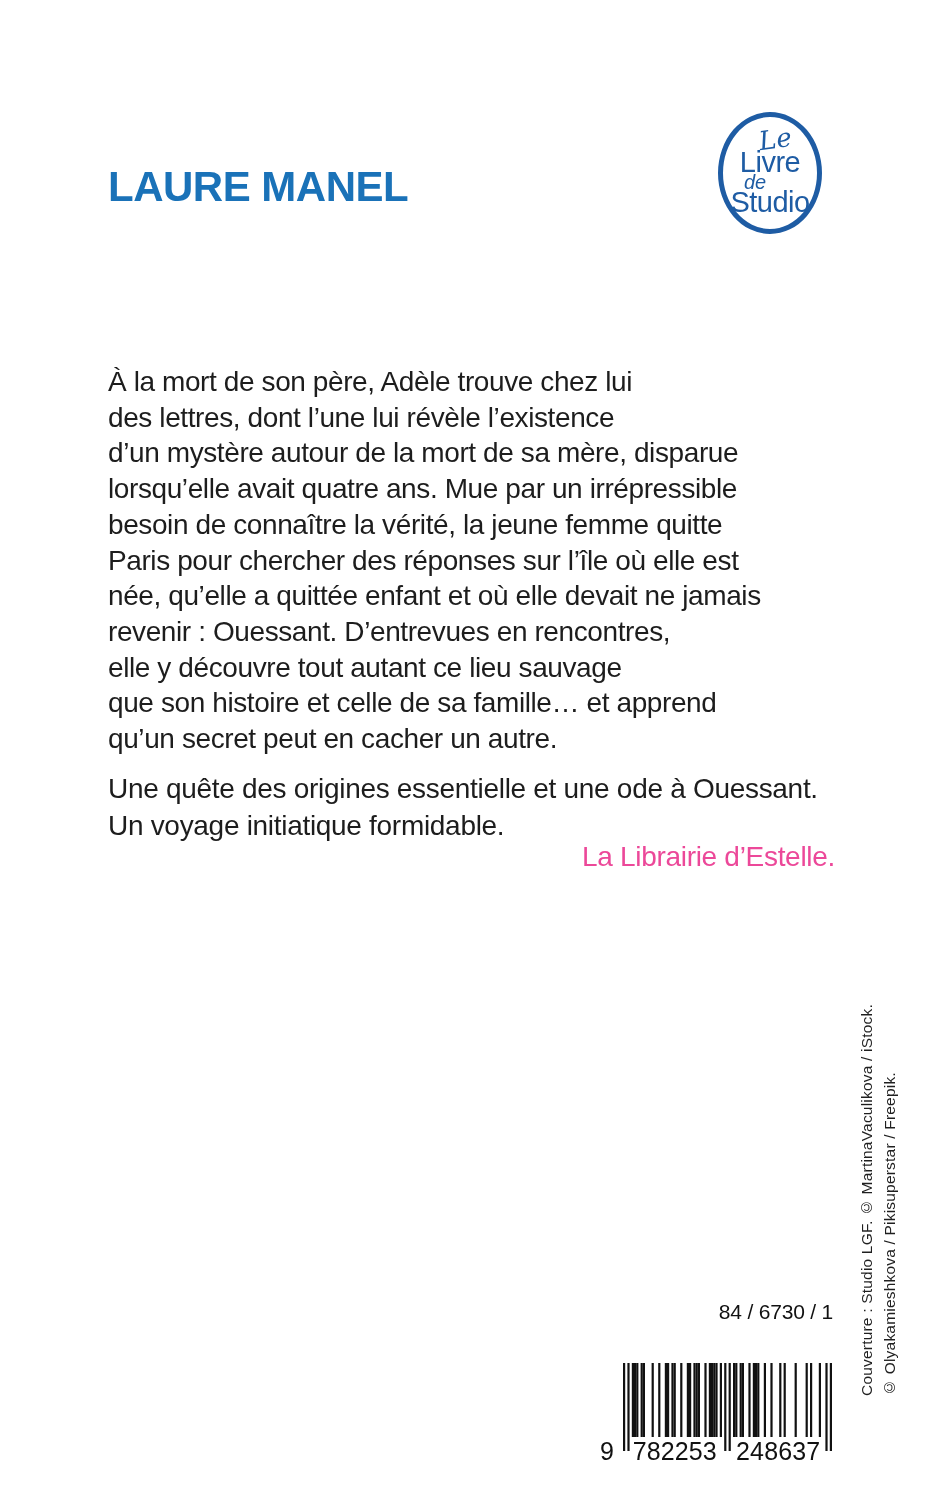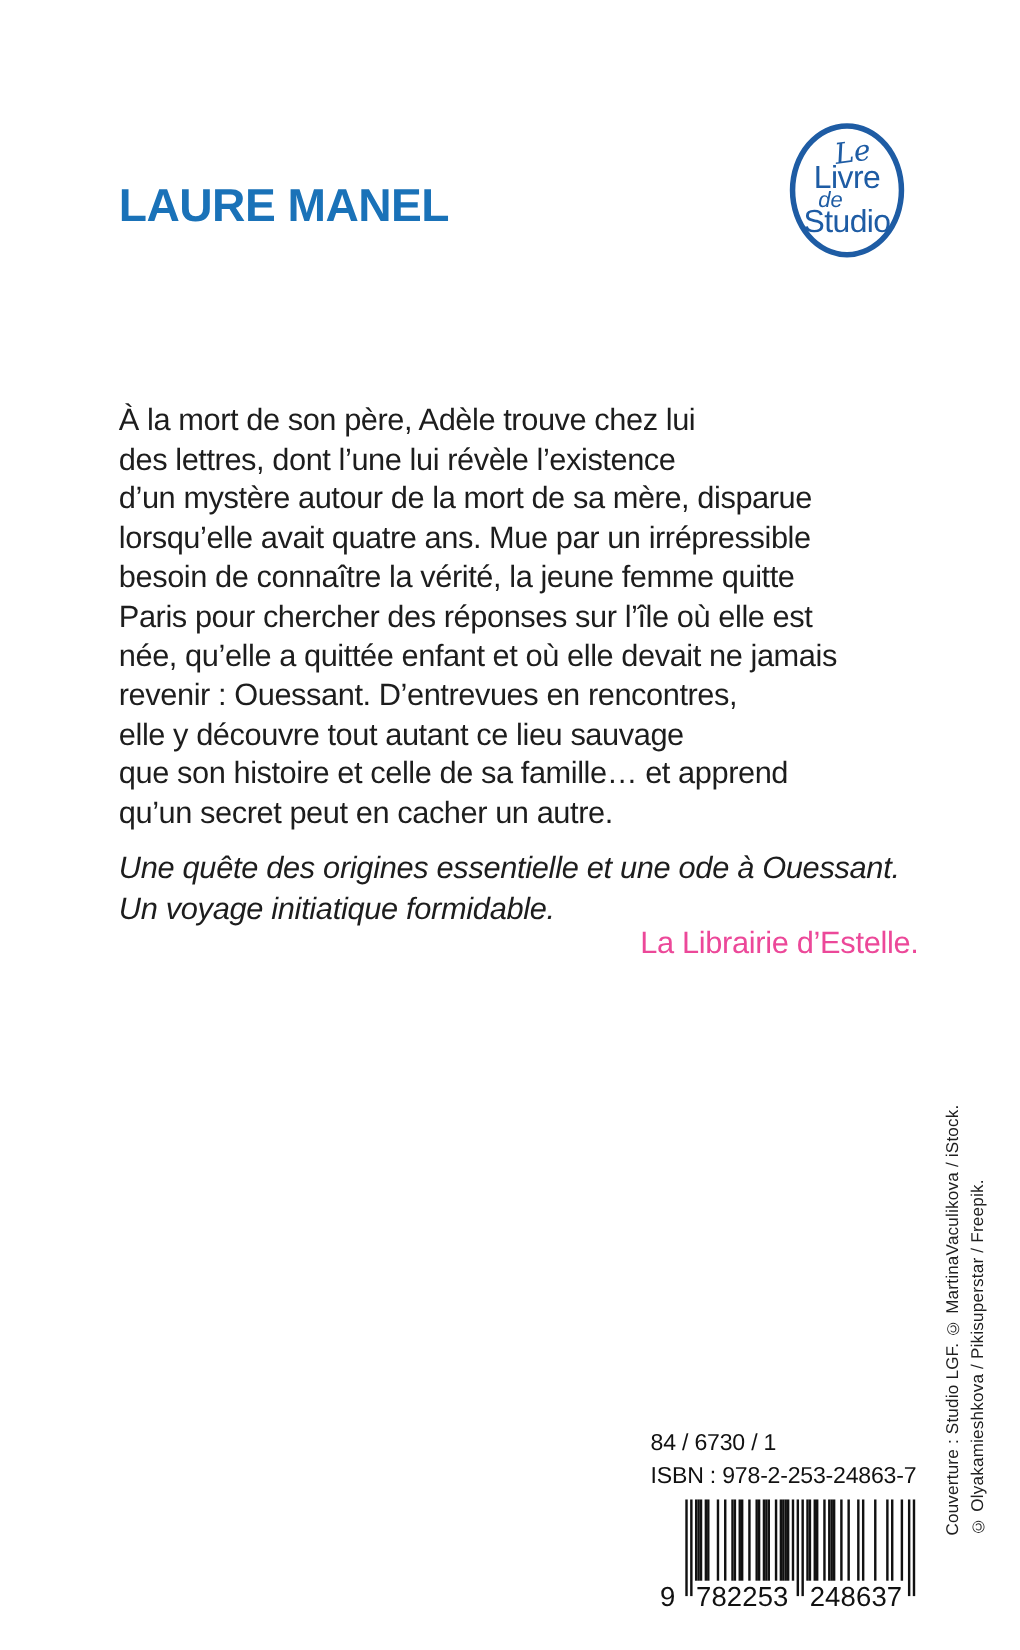--- a/index.html
+++ b/index.html
@@ -62,21 +62,20 @@
     margin-top: 48px;
   }
 
   
   .review-quote {
     position: absolute;
     left: 108px; top: 770px;
     width: 760px;
     font-size: 28px;
     line-height: 37px;
-    font-style: italic;
     letter-spacing: -0.3px;
     white-space: pre-line;
   }
   .review-attribution {
     position: absolute;
     left: 123px; top: 841px;
     width: 712px;
     text-align: right;
     font-size: 28px;
     letter-spacing: -0.3px;
@@ -93,21 +92,21 @@
     font-size: 15.5px;
     line-height: 23px;
     letter-spacing: 0.2px;
     color: #1f1f1f;
   }
 
   
   .footer-codes {
     position: absolute;
     right: 94px; top: 1297px;
-    text-align: left;
+    text-align: center;
     font-size: 21px;
     line-height: 30px;
     letter-spacing: -0.2px;
     color: #111;
   }
 
   
   .barcode-wrap {
     position: absolute;
     left: 596px; top: 1363px;
@@ -150,21 +149,20 @@
 Un voyage initiatique formidable.</div>
 <div class="review-attribution">La Librairie d’Estelle.</div>
 
 <div class="cover-credits">
   <div>Couverture : Studio LGF. © MartinaVaculikova / iStock.</div>
   <div>© Olyakamieshkova / Pikisuperstar / Freepik.</div>
 </div>
 
 <div class="footer-codes">
   <div>84 / 6730 / 1</div>
-  <div>ISBN : 978-2-253-24863-7</div>
 </div>
 
 <div class="barcode-wrap">
   <svg width="240" height="99" viewBox="0 0 240 99">
       <rect x="27.00" y="0" width="2.20" height="88"></rect>
       <rect x="31.40" y="0" width="2.20" height="88"></rect>
       <rect x="35.80" y="0" width="2.20" height="74"></rect>
       <rect x="38.00" y="0" width="2.20" height="74"></rect>
       <rect x="40.20" y="0" width="2.20" height="74"></rect>
       <rect x="44.60" y="0" width="2.20" height="74"></rect>

